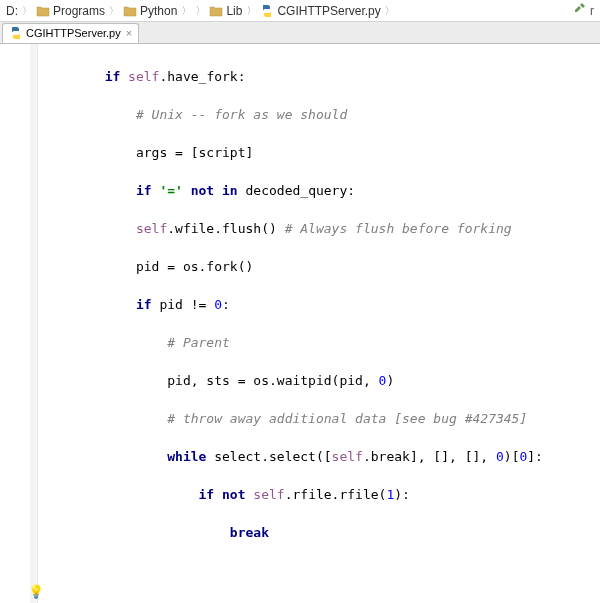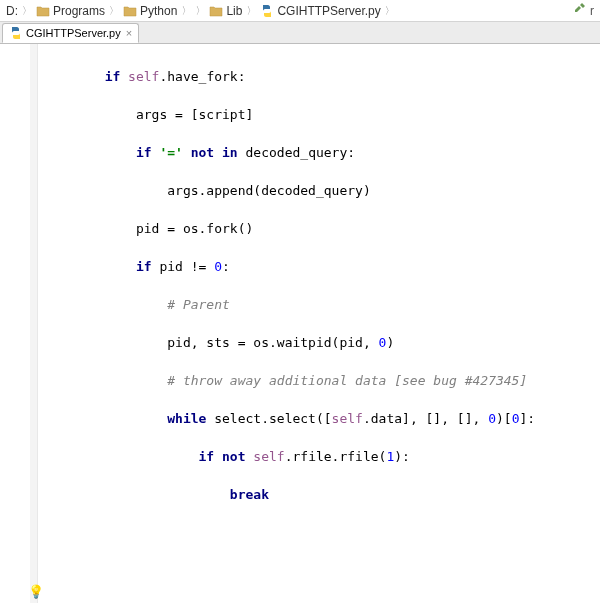--- a/index.html
+++ b/index.html
@@ -190,29 +190,30 @@
   </div>
 </div>
 
 <div class="editor">
   <div class="gutter">
     <div class="gutter-stripe"></div>
     <span class="bulb">💡</span>
   </div>
   <div class="code">
 <div class="line">        <span class="kw">if</span> <span class="self">self</span><span>.have_fork:</span></div>
+<div class="line">            <span class="cmt"># Unix -- fork as we should</span></div>
 <div class="line">            <span>args = [script]</span></div>
 <div class="line">            <span class="kw">if</span> <span class="str">'='</span> <span class="kw">not in</span><span> decoded_query:</span></div>
-<div class="line">                <span>args.append(decoded_query)</span></div>
+<div class="line">            <span class="self">self</span><span>.wfile.flush() </span><span class="cmt"># Always flush before forking</span></div>
 <div class="line">            <span>pid = os.fork()</span></div>
 <div class="line">            <span class="kw">if</span><span> pid != </span><span class="num">0</span><span>:</span></div>
 <div class="line">                <span class="cmt"># Parent</span></div>
 <div class="line">                <span>pid, sts = os.waitpid(pid, </span><span class="num">0</span><span>)</span></div>
 <div class="line">                <span class="cmt"># throw away additional data [see bug #427345]</span></div>
-<div class="line">                <span class="kw">while</span><span> select.select([</span><span class="self">self</span><span>.data], [], [], </span><span class="num">0</span><span>)[</span><span class="num">0</span><span>]:</span></div>
+<div class="line">                <span class="kw">while</span><span> select.select([</span><span class="self">self</span><span>.break], [], [], </span><span class="num">0</span><span>)[</span><span class="num">0</span><span>]:</span></div>
 <div class="line">                    <span class="kw">if not</span> <span class="self">self</span><span>.rfile.rfile(</span><span class="num">1</span><span>):</span></div>
 <div class="line">                        <span class="kw">break</span></div>
 
 
 
 
 
 
 
 

